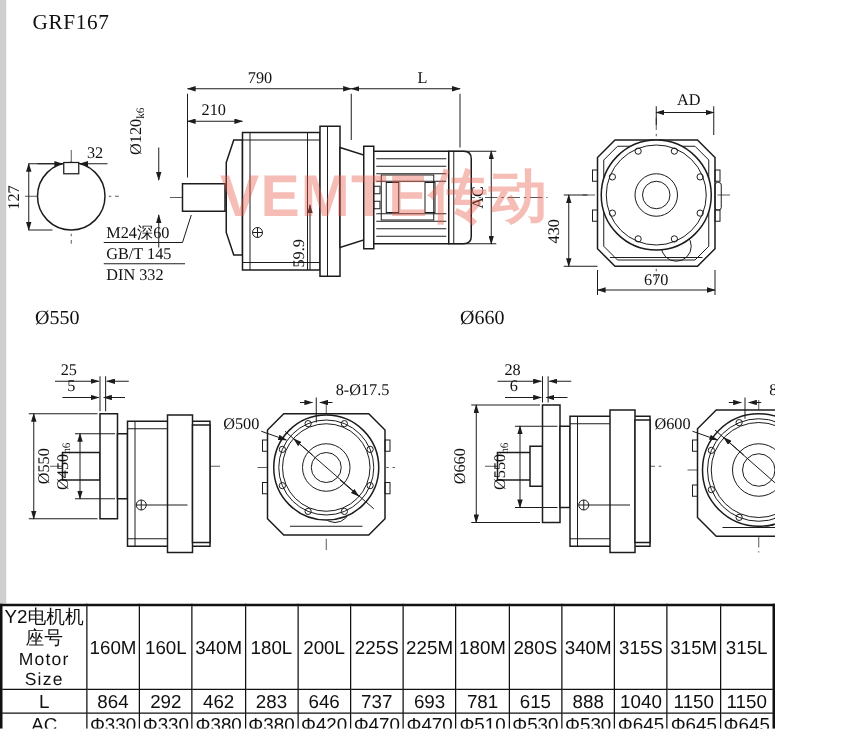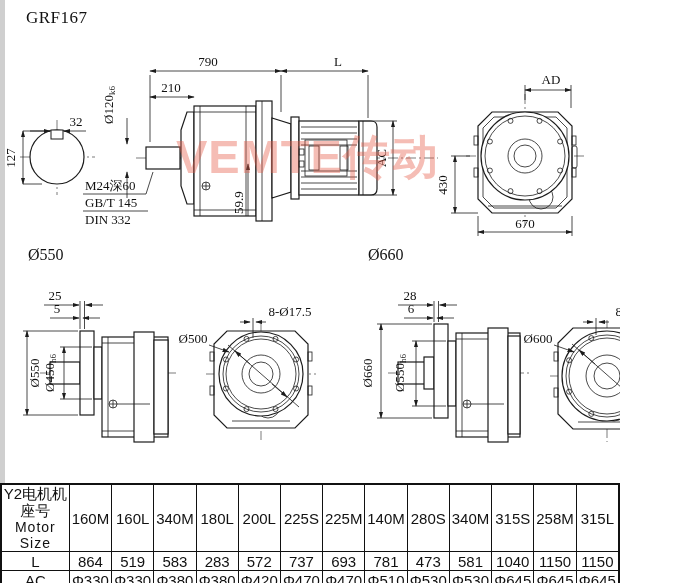--- a/index.html
+++ b/index.html
@@ -339,39 +339,39 @@
           <div class="hdr-cn">Y2电机机座号</div>
           <div class="hdr-en">Motor Size</div>
         </th>
       <th class="data-col">160M</th>
           <th class="data-col">160L</th>
           <th class="data-col">340M</th>
           <th class="data-col">180L</th>
           <th class="data-col">200L</th>
           <th class="data-col">225S</th>
           <th class="data-col">225M</th>
-          <th class="data-col">140M</th>
+          <th class="data-col">180M</th>
           <th class="data-col">280S</th>
           <th class="data-col">340M</th>
           <th class="data-col">315S</th>
-          <th class="data-col">258M</th>
+          <th class="data-col">315M</th>
           <th class="data-col">315L</th>
         </tr>
     <tr class="data-row">
           <th class="first-col">L</th>
           <td class="data-col">864</td>
-          <td class="data-col">519</td>
-          <td class="data-col">583</td>
+          <td class="data-col">292</td>
+          <td class="data-col">462</td>
           <td class="data-col">283</td>
-          <td class="data-col">572</td>
+          <td class="data-col">646</td>
           <td class="data-col">737</td>
           <td class="data-col">693</td>
           <td class="data-col">781</td>
-          <td class="data-col">473</td>
-          <td class="data-col">581</td>
+          <td class="data-col">615</td>
+          <td class="data-col">888</td>
           <td class="data-col">1040</td>
           <td class="data-col">1150</td>
           <td class="data-col">1150</td>
         </tr>
         <tr class="data-row">
           <th class="first-col">AC</th>
           <td class="data-col">Φ330</td>
           <td class="data-col">Φ330</td>
           <td class="data-col">Φ380</td>
           <td class="data-col">Φ380</td>

